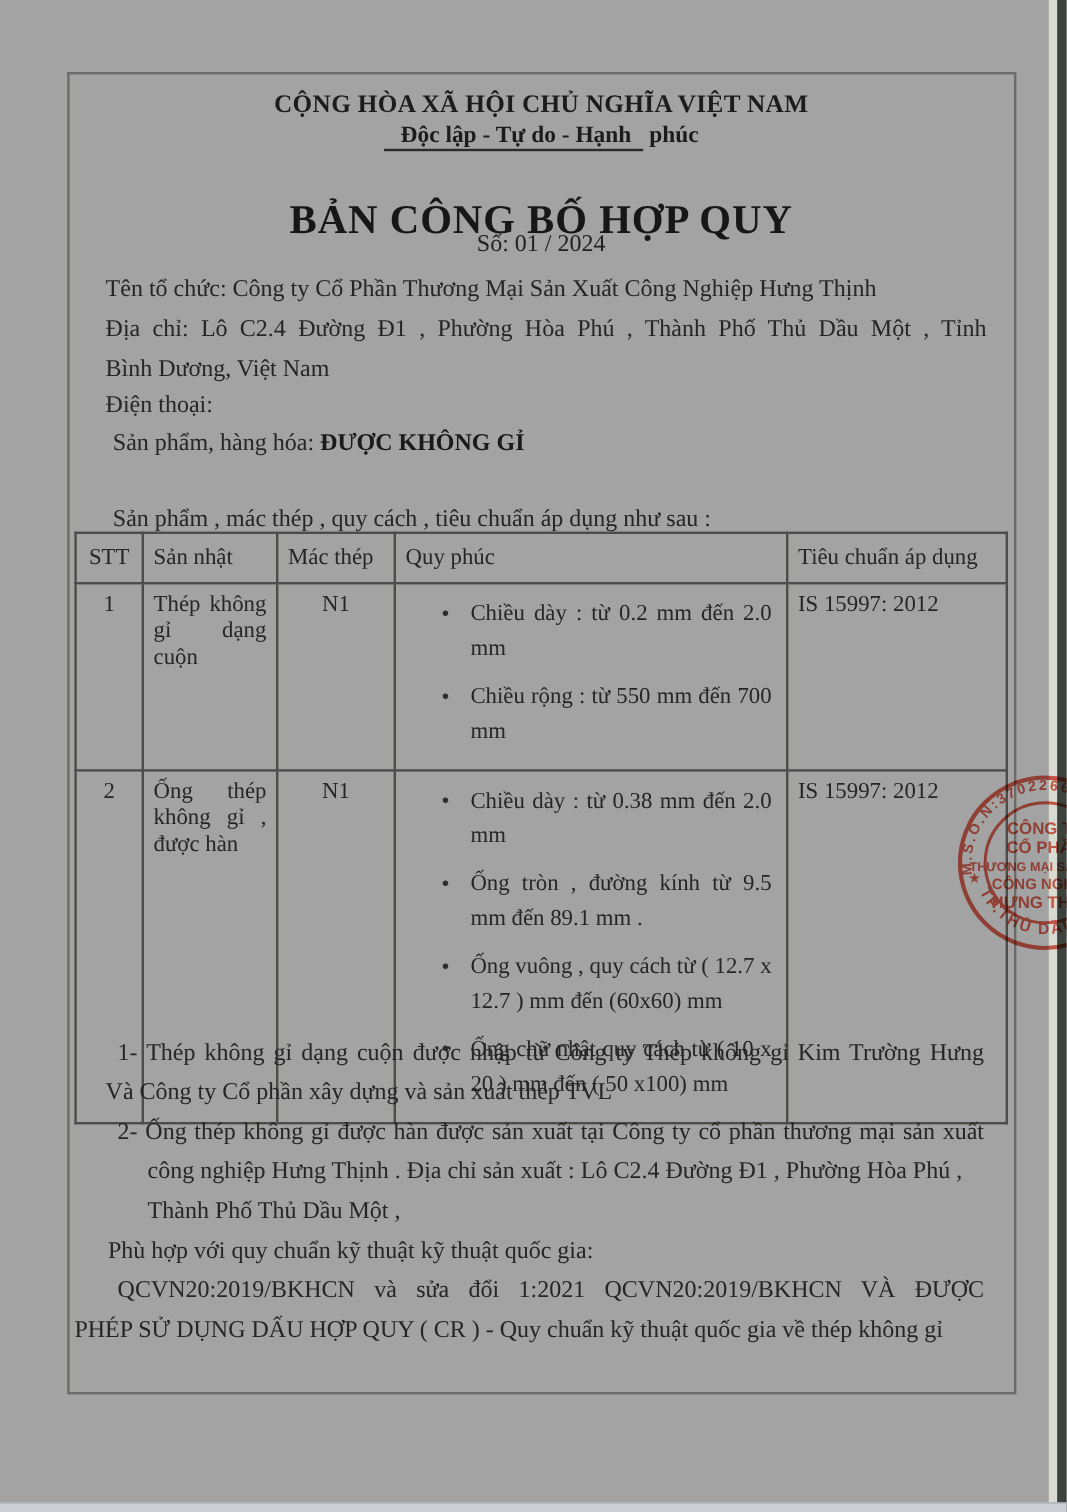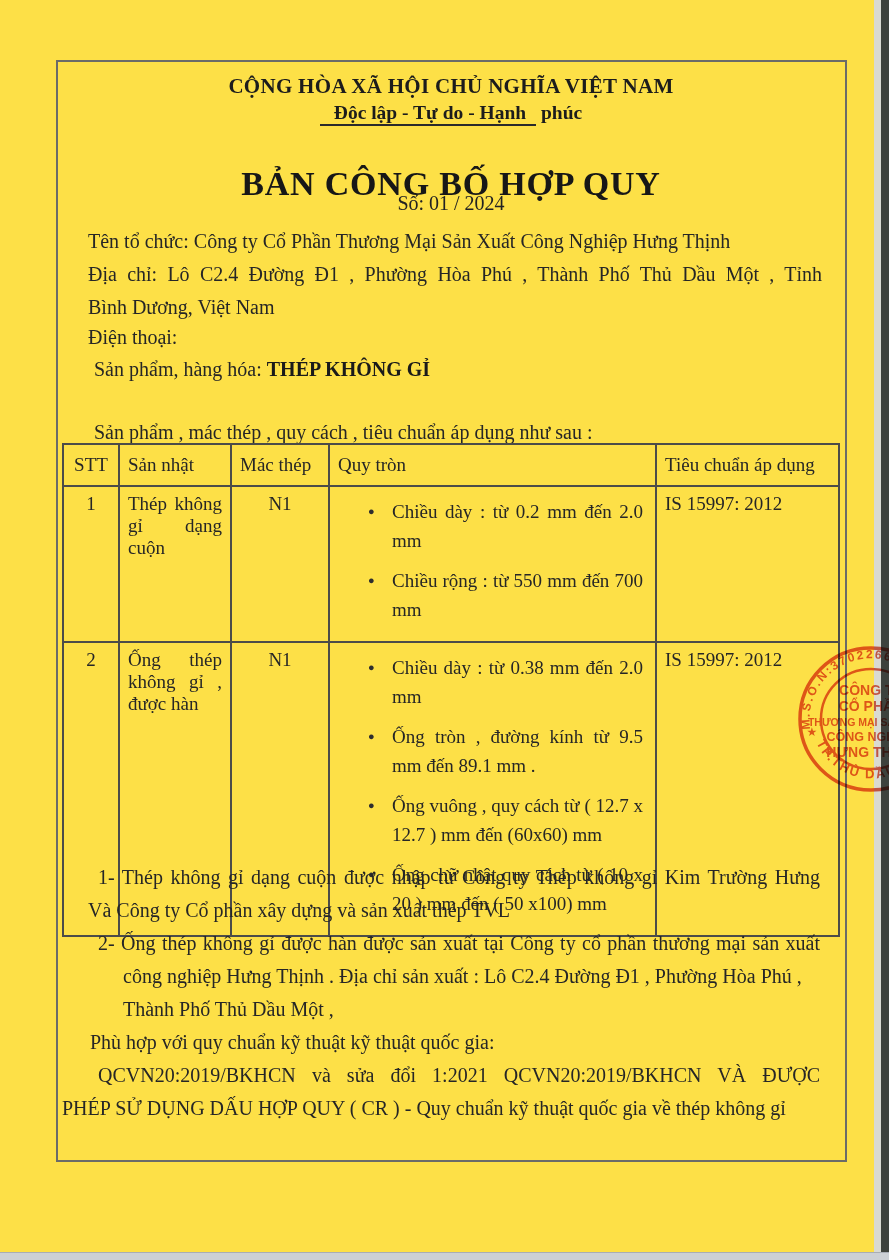--- a/index.html
+++ b/index.html
@@ -1,18 +1,18 @@
 <!DOCTYPE html>
 <html><head>
 <meta charset="utf-8">
 <style>
   html,body{margin:0;padding:0;background:#ffffff;}
   .sheet{
     position:relative;width:889px;height:1260px;overflow:hidden;
-    background:#fde047;
+    background:#a3a3a3;
     font-family:"Liberation Serif","DejaVu Serif",serif;
     color:#262626;
   }
   
   .frame{
     position:absolute;left:56px;top:60px;width:787px;height:1098px;
     border:2px solid #6b6b68;
   }
   
   .band-light{position:absolute;right:8px;top:0;width:7px;height:100%;background:#d9dad2;}
@@ -72,37 +72,37 @@
 
   <div class="center-head nat-title">CỘNG HÒA XÃ HỘI CHỦ NGHĨA VIỆT NAM</div>
   <div class="center-head motto"><span class="u">Độc lập - Tự do - Hạnh</span> <span>phúc</span></div>
   <div class="center-head doc-title">BẢN CÔNG BỐ HỢP QUY</div>
   <div class="center-head doc-num">Số: 01 / 2024</div>
 
   <div class="line" style="top:226px;">Tên tổ chức: Công ty Cổ Phần Thương Mại Sản Xuất Công Nghiệp Hưng Thịnh</div>
   <div class="line jlast" style="top:259px;">Địa chỉ: Lô C2.4 Đường Đ1 , Phường Hòa Phú , Thành Phố Thủ Dầu Một , Tỉnh</div>
   <div class="line" style="top:292px;">Bình Dương, Việt Nam</div>
   <div class="line" style="top:322px;">Điện thoại:</div>
-  <div class="line ind" style="top:354px;"><span>Sản phẩm, hàng hóa: </span><span class="b">THÉP KHÔNG GỈ</span></div>
+  <div class="line ind" style="top:354px;"><span>Sản phẩm, hàng hóa: </span><span class="b">ĐƯỢC KHÔNG GỈ</span></div>
   <div class="line ind" style="top:417px;">Sản phẩm , mác thép , quy cách , tiêu chuẩn áp dụng như sau :</div>
 
   <table class="spec">
     <colgroup>
       <col class="col-stt">
         <col class="col-sp">
         <col class="col-mt">
         <col class="col-qc">
         <col class="col-tc">
     </colgroup>
     <tbody>
         <tr class="hd">
       <td class="c">STT</td>
       <td>Sản nhật</td>
       <td>Mác thép</td>
-      <td>Quy tròn</td>
+      <td>Quy phúc</td>
       <td>Tiêu chuẩn áp dụng</td>
     </tr>
     <tr class="r1">
       <td class="c">1</td>
       <td class="jst">Thép không gỉ dạng cuộn</td>
       <td class="c">N1</td>
       <td>
         <ul class="qc">
           <li>Chiều dày : từ 0.2 mm đến 2.0 mm</li>
           <li>Chiều rộng : từ 550 mm đến 700 mm</li>

